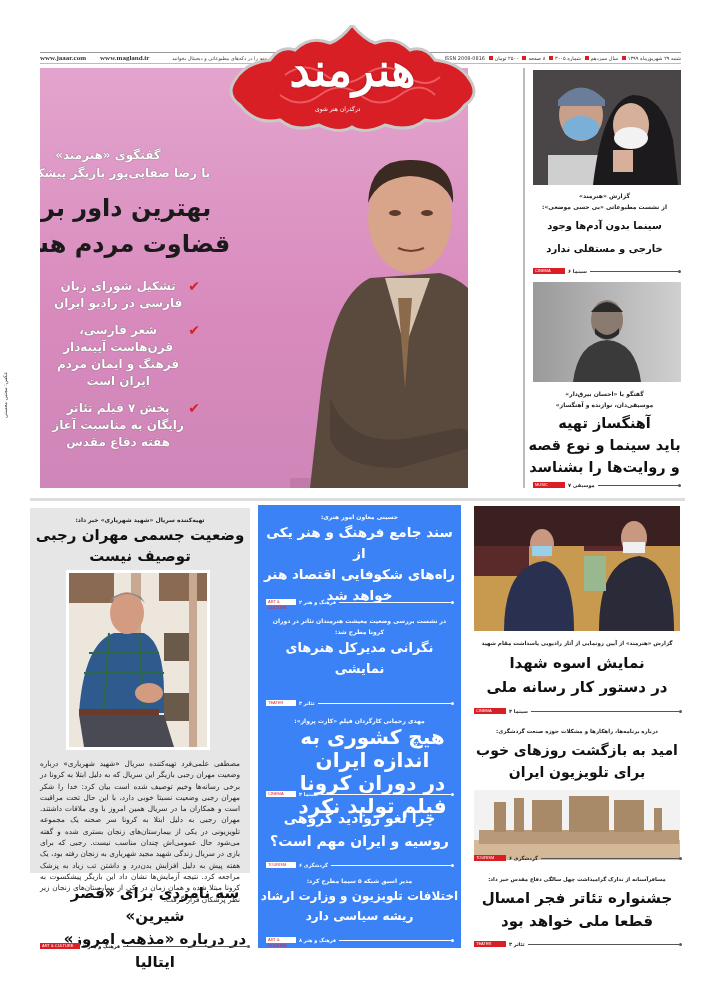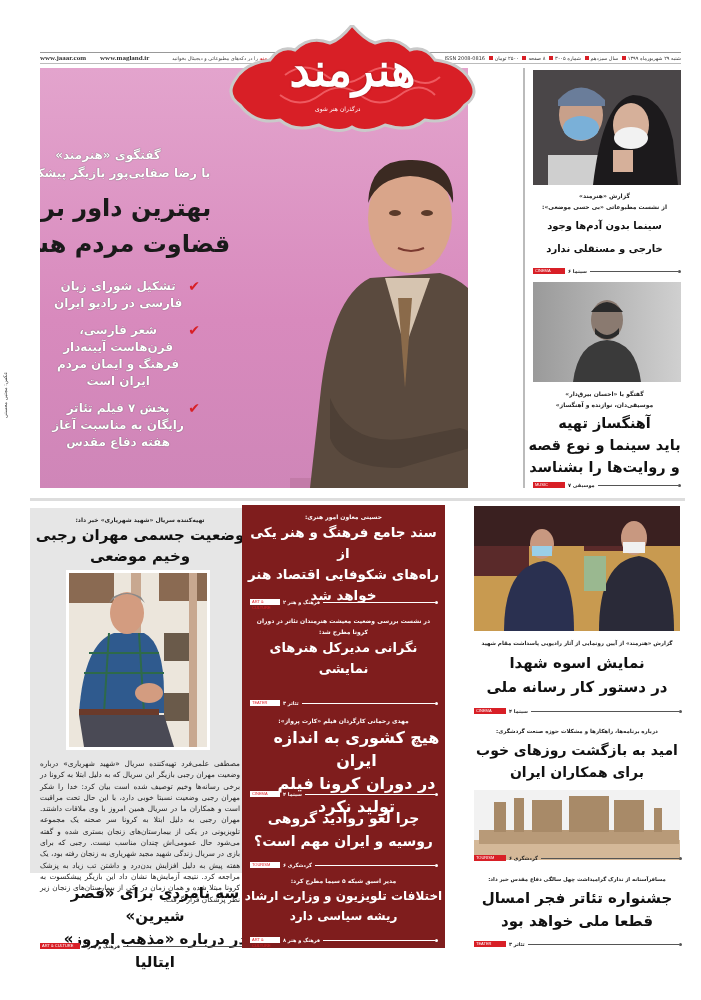--- a/index.html
+++ b/index.html
@@ -40,21 +40,21 @@
   .tagline { position: absolute; height: 8px; display: flex; align-items: center; direction: ltr; }
   .tag-box { background: #d81f26; color: #fff; font-size: 4px; padding: 0 2px; width: 32px; height: 6px; line-height: 6px; font-family: "Liberation Sans", sans-serif; }
   .tag-page { font-size: 5px; font-weight: bold; color: #222; margin-left: 3px; direction: rtl; }
   .tag-line { flex: 1; height: 1px; background: #555; margin-left: 3px; }
   .tag-dot { width: 3px; height: 3px; background: #555; border-radius: 50%; }
 
   .vline { position: absolute; width: 2px; background: #bbb; }
   .hline { position: absolute; height: 3px; background: #ddd; }
 
   
-  .red-col { position: absolute; left: 242px; top: 505px; width: 203px; height: 443px; background: #7f1d1d; }
+  .red-col { position: absolute; left: 258px; top: 505px; width: 203px; height: 443px; background: #3b82f6; }
   .red-col .kicker { color: #fff; }
   .red-col .headline { color: #fff; }
   .red-col .tag-box { background: #fff; color: #e4232a; }
   .red-col .tag-page { color: #fff; }
   .red-col .tag-line { background: #fff; }
   .red-col .tag-dot { background: #fff; }
 
   
   .gray-box { position: absolute; left: 30px; top: 508px; width: 220px; height: 365px; background: #e6e6e6; }
   .body-text { font-size: 7.3px; line-height: 11.3px; color: #222; text-align: justify; }
@@ -193,21 +193,21 @@
   <span class="tag-line"></span>
   <span class="tag-dot"></span>
 </div>
 
 <div class="hline" style="left:30px; top:498px; width:655px;"></div>
 
 <div class="gray-box">
   <div class="kicker" style="margin-top:6px;">تهیه‌کننده سریال «شهید شهریاری» خبر داد:</div>
   <div class="headline" style="font-size:15px; line-height:21px;">
     <div>وضعیت جسمی مهران رجبی</div>
-    <div>وخیم موضعی</div>
+    <div>توصیف نیست</div>
   </div>
   <div class="photo" style="left:36px; top:62px; width:144px; height:180px; background:#fff; padding:3px;">
     <svg width="138" height="174" viewBox="0 0 138 174">
       <rect width="138" height="174" fill="#ece6dc"></rect>
       <rect x="0" y="0" width="45" height="30" fill="#8a6a52"></rect>
       <rect x="90" y="0" width="48" height="28" fill="#8a6a52"></rect>
       <rect x="95" y="60" width="30" height="28" fill="#6a5a4a"></rect>
       <rect x="95" y="120" width="30" height="28" fill="#6a5a4a"></rect>
       <rect x="62" y="0" width="10" height="174" fill="#c8a890"></rect>
       <rect x="120" y="0" width="8" height="174" fill="#c8a890"></rect>
@@ -261,21 +261,21 @@
   </div>
   <div class="tagline" style="left:8px; top:194px; width:188px;">
     <span class="tag-box" style="width:30px;">TEATER</span>
     <span class="tag-page">تئاتر ۳</span>
     <span class="tag-line"></span>
     <span class="tag-dot"></span>
   </div>
 
   <div style="position:absolute; left:0; right:0; top:210px;">
     <div class="kicker">مهدی رحمانی کارگردان فیلم «کارت پرواز»:</div>
-    <div class="headline" style="font-size:16px; line-height:23px;padding-left:26px;">
+    <div class="headline" style="font-size:20px; line-height:23px;padding-left:26px;">
       <div>هیچ کشوری به اندازه ایران</div>
       <div>در دوران کرونا فیلم تولید نکرد</div>
     </div>
   </div>
   <div class="tagline" style="left:8px; top:285px; width:188px;">
     <span class="tag-box" style="width:30px;">CINEMA</span>
     <span class="tag-page">سینما ۴</span>
     <span class="tag-line"></span>
     <span class="tag-dot"></span>
   </div>
@@ -337,21 +337,21 @@
   <span class="tag-box">CINEMA</span>
   <span class="tag-page">سینما ۴</span>
   <span class="tag-line"></span>
   <span class="tag-dot"></span>
 </div>
 
 <div style="position:absolute; left:474px; top:726px; width:206px;">
   <div class="kicker" style="font-size:5.5px;">درباره برنامه‌ها، راهکارها و مشکلات حوزه صنعت گردشگری:</div>
   <div class="headline" style="font-size:14px; line-height:22px; margin-top:2px;">
     <div>امید به بازگشت روزهای خوب</div>
-    <div>برای همکاران ایران</div>
+    <div>برای تلویزیون ایران</div>
   </div>
 </div>
 <div class="photo" style="left:474px; top:790px; width:206px; height:70px;">
   <svg width="206" height="70" viewBox="0 0 206 70">
     <rect width="206" height="70" fill="#f2f2f2"></rect>
     <rect x="0" y="50" width="206" height="20" fill="#d4b898"></rect>
     <rect x="5" y="40" width="200" height="14" fill="#b89a78"></rect>
     <rect x="20" y="12" width="12" height="30" fill="#a88a68"></rect>
     <rect x="40" y="8" width="10" height="34" fill="#a88a68"></rect>
     <rect x="58" y="10" width="30" height="32" fill="#a88a68"></rect>

